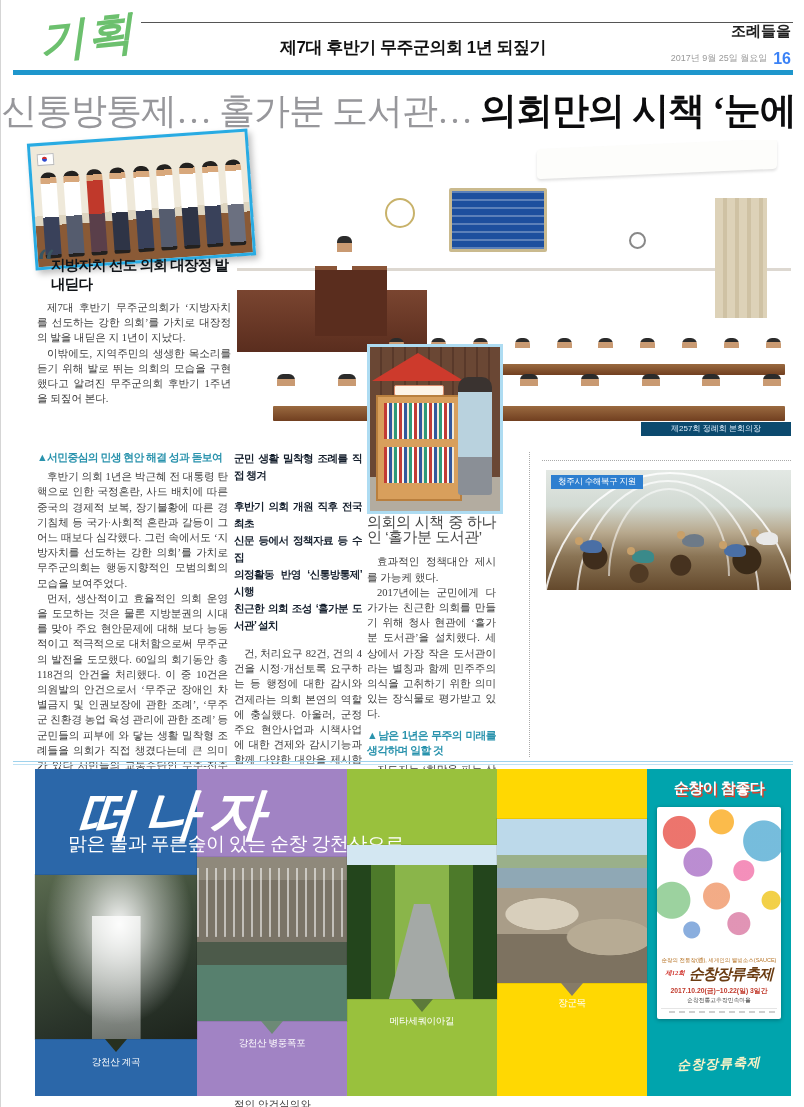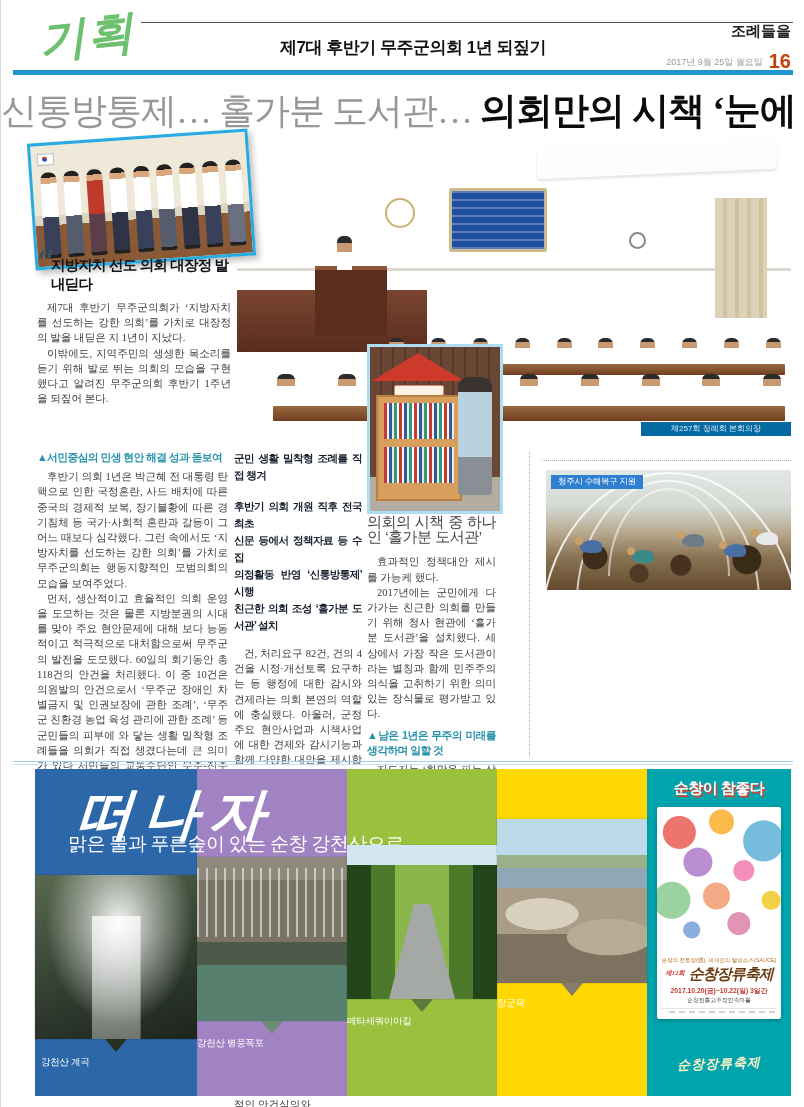--- a/index.html
+++ b/index.html
@@ -8,21 +8,21 @@
   .abs{position:absolute;}
 
   
   .masthead-label{left:38px;top:6px;font-size:46px;font-weight:bold;font-style:italic;
     color:#6cc06e;transform:rotate(-6deg);letter-spacing:2px;font-family:"DejaVu Serif",serif;}
   .top-rule{left:140px;right:12px;top:22px;height:1px;background:#555;}
   .strip-title{left:140px;right:120px;top:36px;text-align:center;font-family:"Liberation Sans",sans-serif;
     font-weight:bold;font-size:17px;color:#111;letter-spacing:-0.5px;}
   .paper-name{right:14px;top:22px;font-family:"Liberation Sans",sans-serif;font-weight:bold;font-size:15px;color:#222;}
   .dateline{right:14px;top:50px;font-size:9px;color:#999;font-family:"Liberation Sans",sans-serif;}
-  .page-number{font-size:20px;font-weight:bold;color:#c2410c;margin-left:6px;vertical-align:-3px;}
+  .page-number{font-size:16px;font-weight:bold;color:#3b82f6;margin-left:6px;vertical-align:-3px;}
   .accent-bar{left:12px;right:12px;top:70px;height:5px;background:#1e96cc;}
 
   
   .headline{left:0;right:0;top:86px;text-align:center;letter-spacing:-1px;white-space:nowrap;}
   .headline .light{font-size:36px;color:#97979b;}
   .headline .strong{font-size:37px;color:#0c0c0e;font-weight:bold;}
 
   
   .photo{overflow:hidden;}
   .photo-assembly{left:236px;top:140px;width:554px;height:296px;
@@ -43,21 +43,21 @@
   .d1{left:148px;right:6px;top:224px;}
   .d2{left:36px;right:6px;top:266px;height:15px;}
   .crowd{display:flex;justify-content:space-between;}
   .c1{left:152px;right:10px;top:198px;}
   .c2{left:40px;right:10px;top:234px;}
   .sp{width:15px;height:25px;border-radius:6px 6px 0 0;
     background:linear-gradient(#2b2b2b 0 18%,#c99a72 18% 40%,#fff 40% 100%);}
   .c2 .sp{width:18px;height:30px;}
   .sp-stand{left:100px;top:96px;width:15px;height:34px;border-radius:6px 6px 0 0;
     background:linear-gradient(#2b2b2b 0 22%,#c99a72 22% 46%,#fff 46% 100%);}
-  .assembly-caption{right:0;bottom:0;width:150px;height:14px;background:#0369a1;color:#dcebfa;
+  .assembly-caption{right:0;bottom:0;width:150px;height:14px;background:#0c4a6e;color:#dcebfa;
     font-family:"Liberation Sans",sans-serif;font-size:8px;line-height:14px;text-align:center;}
 
   .photo-group{left:30px;top:136px;width:215px;height:121px;transform:rotate(-4deg);
     border:3px solid #29abe2;background:linear-gradient(#efe9da 0 58%,#ded5c0 58% 66%,#8a5a36 66% 100%);
     box-shadow:3px 4px 6px rgba(0,0,0,.25);}
   .flag{left:6px;top:8px;width:15px;height:10px;background:#fff;border:1px solid #bbb;}
   .flag::after{content:"";position:absolute;left:4px;top:2px;width:5px;height:5px;border-radius:50%;
     background:linear-gradient(#cf2e2e 50%,#2e4acf 50%);}
   .gp-row{left:8px;right:6px;bottom:8px;display:flex;justify-content:space-between;position:absolute;}
   .gp{width:16px;height:86px;border-radius:7px 7px 2px 2px;
@@ -158,21 +158,21 @@
     clip-path:polygon(38% 0,62% 0,100% 100%,0 100%);}
   .ph-d{left:462px;top:50px;width:150px;height:164px;background:
     radial-gradient(ellipse 60px 26px at 30% 58%,#d8cfbc 0 60%,transparent 62%),
     radial-gradient(ellipse 70px 30px at 75% 72%,#b7ab94 0 60%,transparent 62%),
     linear-gradient(#bcd9ea 0 22%,#9ab08a 22% 30%,#8fa8b5 30% 42%,#a99d88 42% 70%,#7d7260 70% 100%);}
   .notch{position:absolute;width:0;height:0;border-left:11px solid transparent;border-right:11px solid transparent;}
   .nt-a{left:70px;top:270px;border-top:13px solid #27301f;}
   .nt-b{left:226px;top:252px;border-top:13px solid #6d8a76;}
   .nt-c{left:376px;top:230px;border-top:13px solid #5c7a3a;}
   .nt-d{left:526px;top:214px;border-top:13px solid #867b67;}
-  .ad-caption{position:absolute;width:150px;text-align:left;color:#fff;
+  .ad-caption{position:absolute;width:150px;text-align:center;color:#fff;
     font-family:"Liberation Sans",sans-serif;font-size:9.5px;letter-spacing:-0.3px;}
   .cp-a{left:6px;top:287px;} .cp-b{left:162px;top:268px;} .cp-c{left:312px;top:246px;} .cp-d{left:462px;top:228px;}
   .ad-logo{left:612px;top:10px;width:144px;text-align:center;font-family:"Liberation Sans",sans-serif;
     font-weight:bold;font-size:15px;color:#fff;letter-spacing:-0.5px;text-shadow:1.5px 1.5px 0 #d8432f;}
   .poster{left:622px;top:38px;width:124px;height:212px;background:#fff;border-radius:2px;
     box-shadow:0 1px 4px rgba(0,0,0,.3);overflow:hidden;}
   .poster-bubbles{position:absolute;inset:0;background-image:
     radial-gradient(circle 16px at 18% 12%,rgba(230,70,60,.75) 0 16px,transparent 17px),
     radial-gradient(circle 12px at 52% 7%,rgba(250,170,30,.8) 0 12px,transparent 13px),
     radial-gradient(circle 20px at 86% 16%,rgba(60,160,205,.7) 0 20px,transparent 21px),

